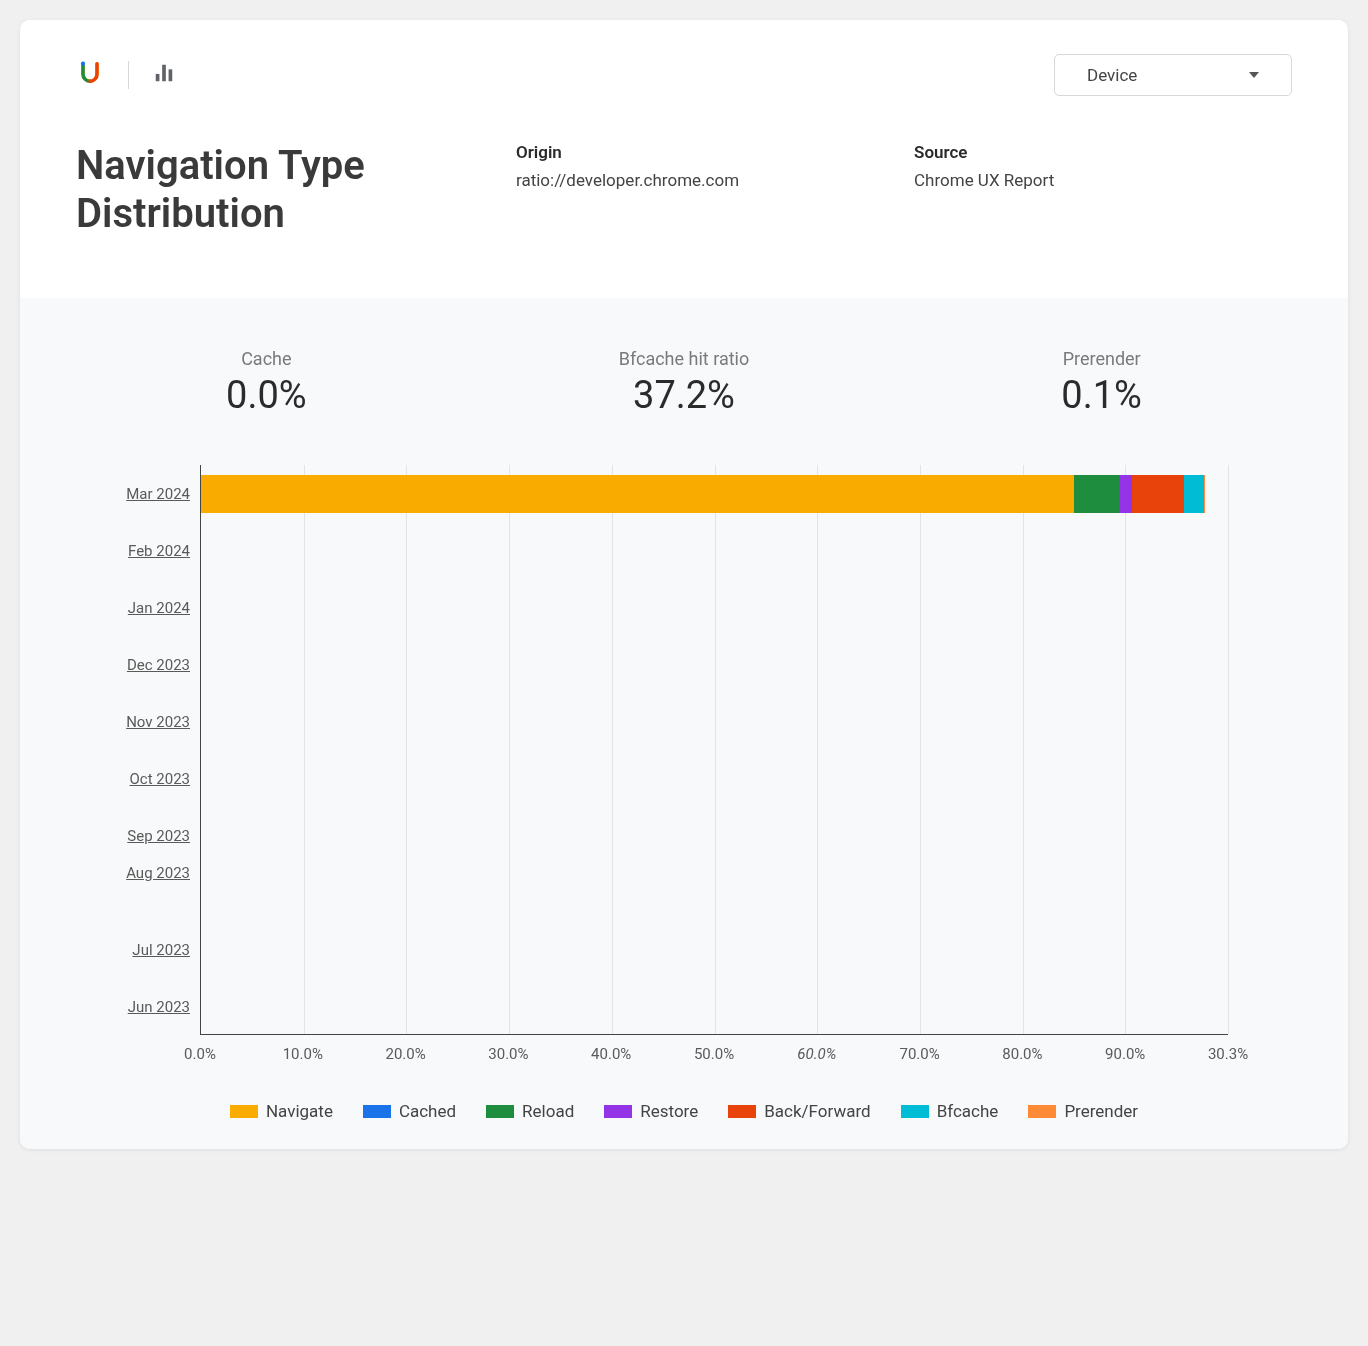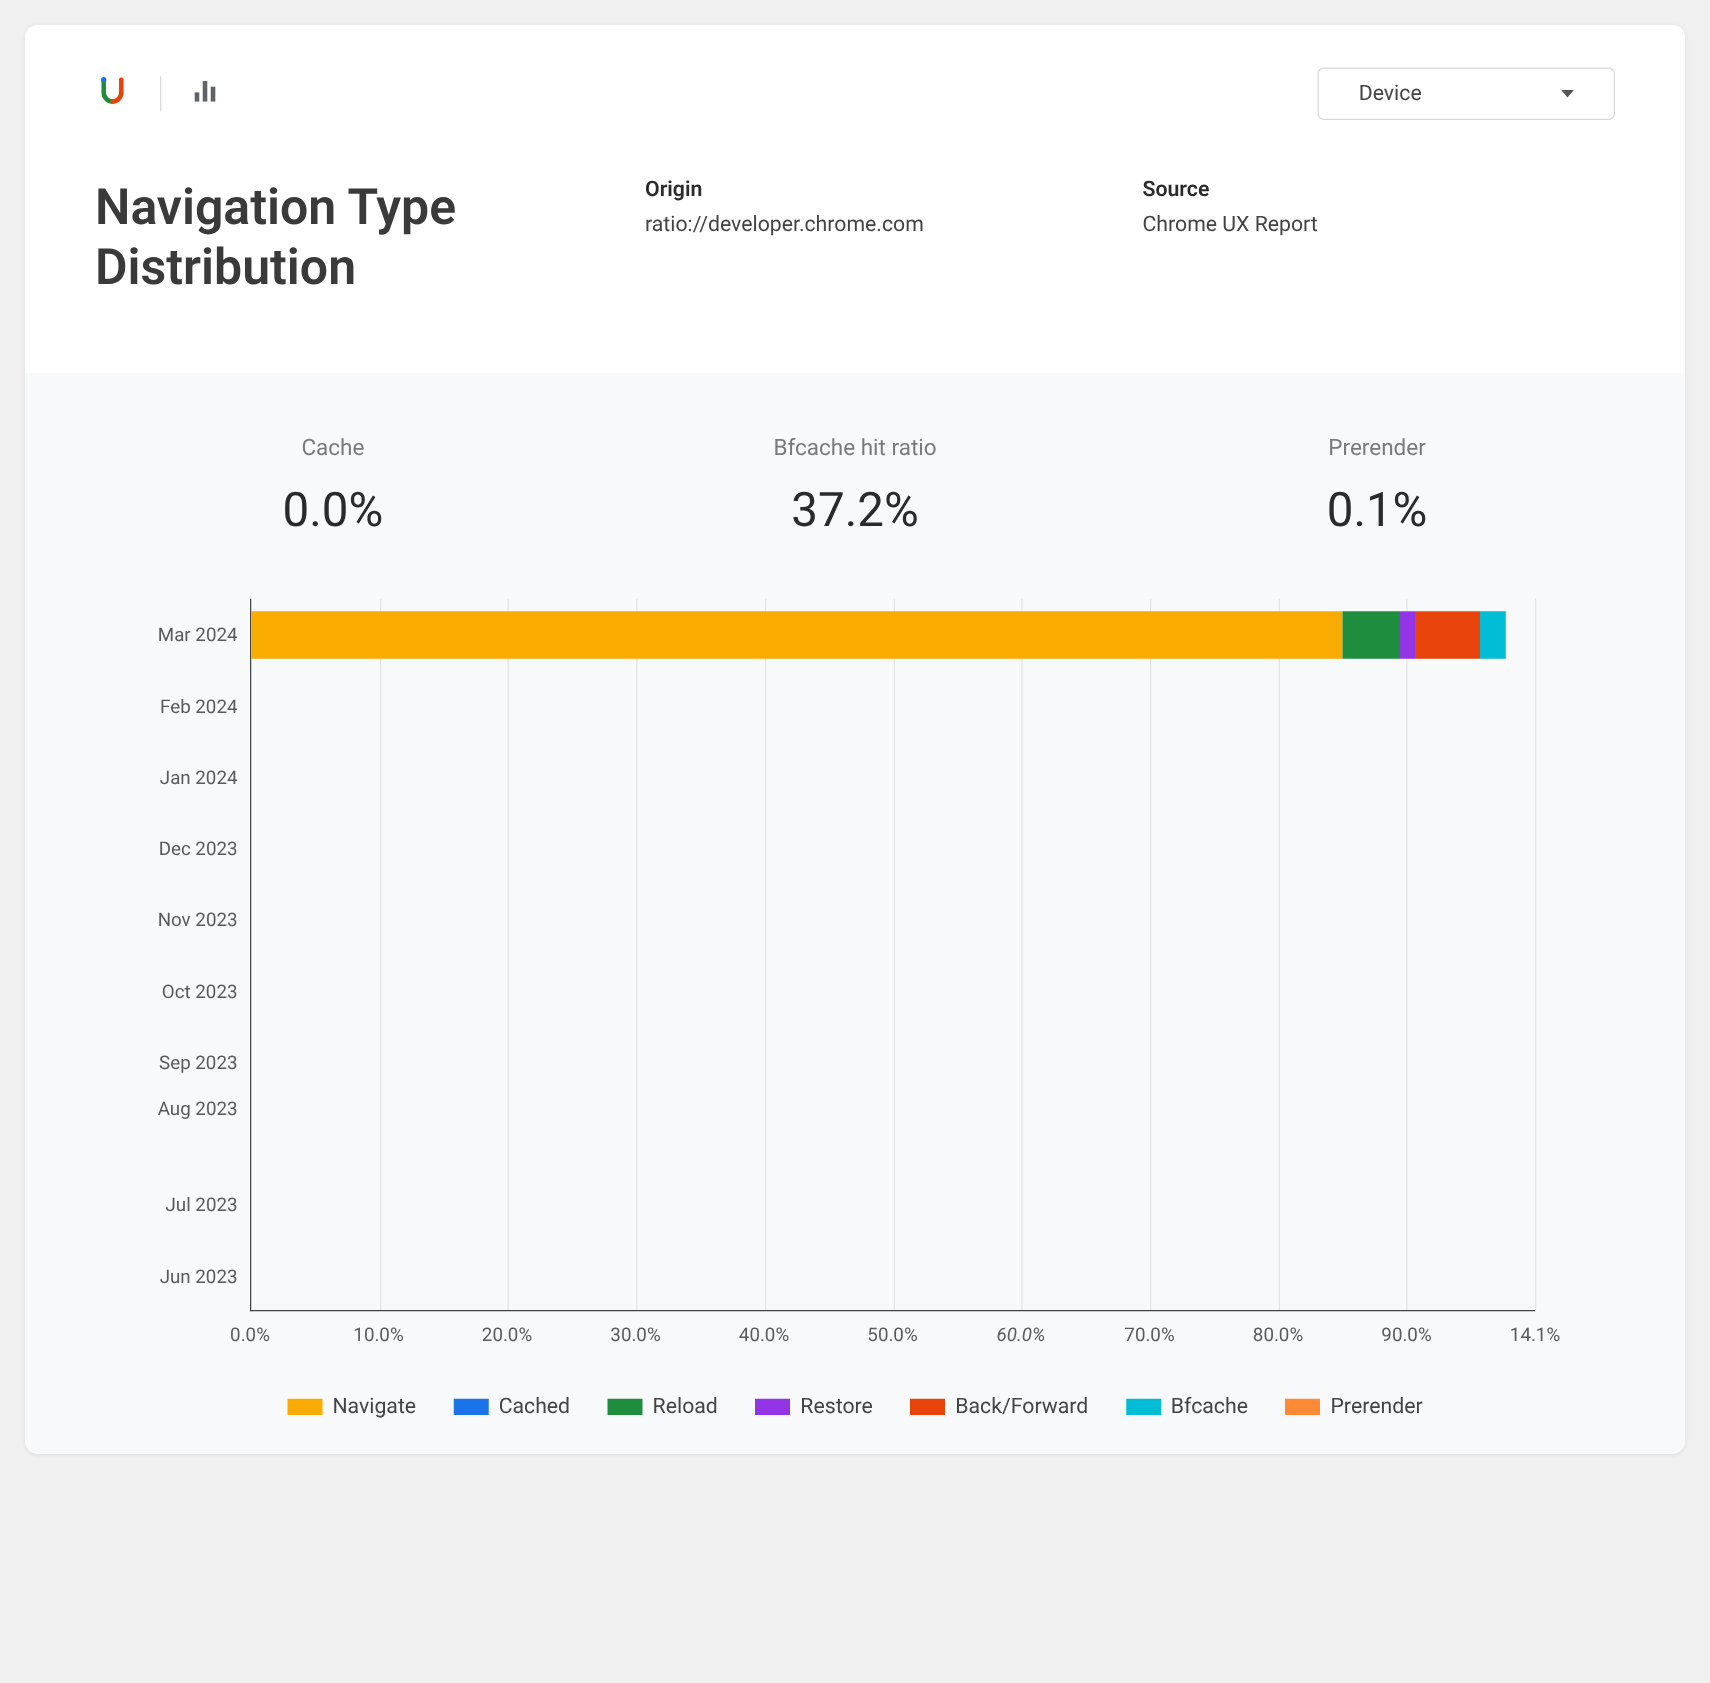--- a/index.html
+++ b/index.html
@@ -88,21 +88,21 @@
   }
   .kpis {
     display: flex;
     justify-content: space-around;
     margin-bottom: 48px;
   }
   .kpi { text-align: center; }
   .kpi-label {
     font-size: 18px;
     color: #7a7a7a;
-    margin-bottom: 18px;
+    margin-bottom: 4px;
   }
   .kpi-value {
     font-size: 38px;
     font-weight: 400;
     color: #2b2b2b;
   }
   .chart {
     position: relative;
     height: 620px;
     margin: 0 40px 8px 0;
@@ -130,20 +130,21 @@
     transform: translateX(-50%);
   }
   .y-label {
     position: absolute;
     font-size: 15px;
     color: #5a5a5a;
     left: 0;
     width: 120px;
     text-align: right;
     transform: translateY(-50%);
+    text-decoration: underline;
   }
   .bar-row {
     position: absolute;
     height: 38px;
     left: 0;
     right: 0;
     display: flex;
   }
   .seg { height: 100%; }
   .legend {
@@ -257,21 +258,21 @@
     <div class="x-tick" style="left: calc(0% + 130px);">0.0%</div>
         <div class="x-tick" style="left: calc(10% + 114px);">10.0%</div>
         <div class="x-tick" style="left: calc(20% + 98px);">20.0%</div>
         <div class="x-tick" style="left: calc(30% + 82px);">30.0%</div>
         <div class="x-tick" style="left: calc(40% + 66px);">40.0%</div>
         <div class="x-tick" style="left: calc(50% + 50px);">50.0%</div>
         <div class="x-tick" style="left: calc(60% + 34px); font-style: italic;">60.0%</div>
         <div class="x-tick" style="left: calc(70% + 18px);">70.0%</div>
         <div class="x-tick" style="left: calc(80% + 2px);">80.0%</div>
         <div class="x-tick" style="left: calc(90% - 14px);">90.0%</div>
-        <div class="x-tick" style="left: calc(100% - 30px);">14.1%</div>
+        <div class="x-tick" style="left: calc(100% - 30px);">30.3%</div>
         <div class="y-label" style="top: 28.5px;">Mar 2024</div>
         <div class="y-label" style="top: 85.5px;">Feb 2024</div>
         <div class="y-label" style="top: 142.5px;">Jan 2024</div>
         <div class="y-label" style="top: 199.5px;">Dec 2023</div>
         <div class="y-label" style="top: 256.5px;">Nov 2023</div>
         <div class="y-label" style="top: 313.5px;">Oct 2023</div>
         <div class="y-label" style="top: 370.5px;">Sep 2023</div>
         <div class="y-label" style="top: 408px;">Aug 2023</div>
         <div class="y-label" style="top: 484.5px;">Jul 2023</div>
         <div class="y-label" style="top: 541.5px;">Jun 2023</div>

